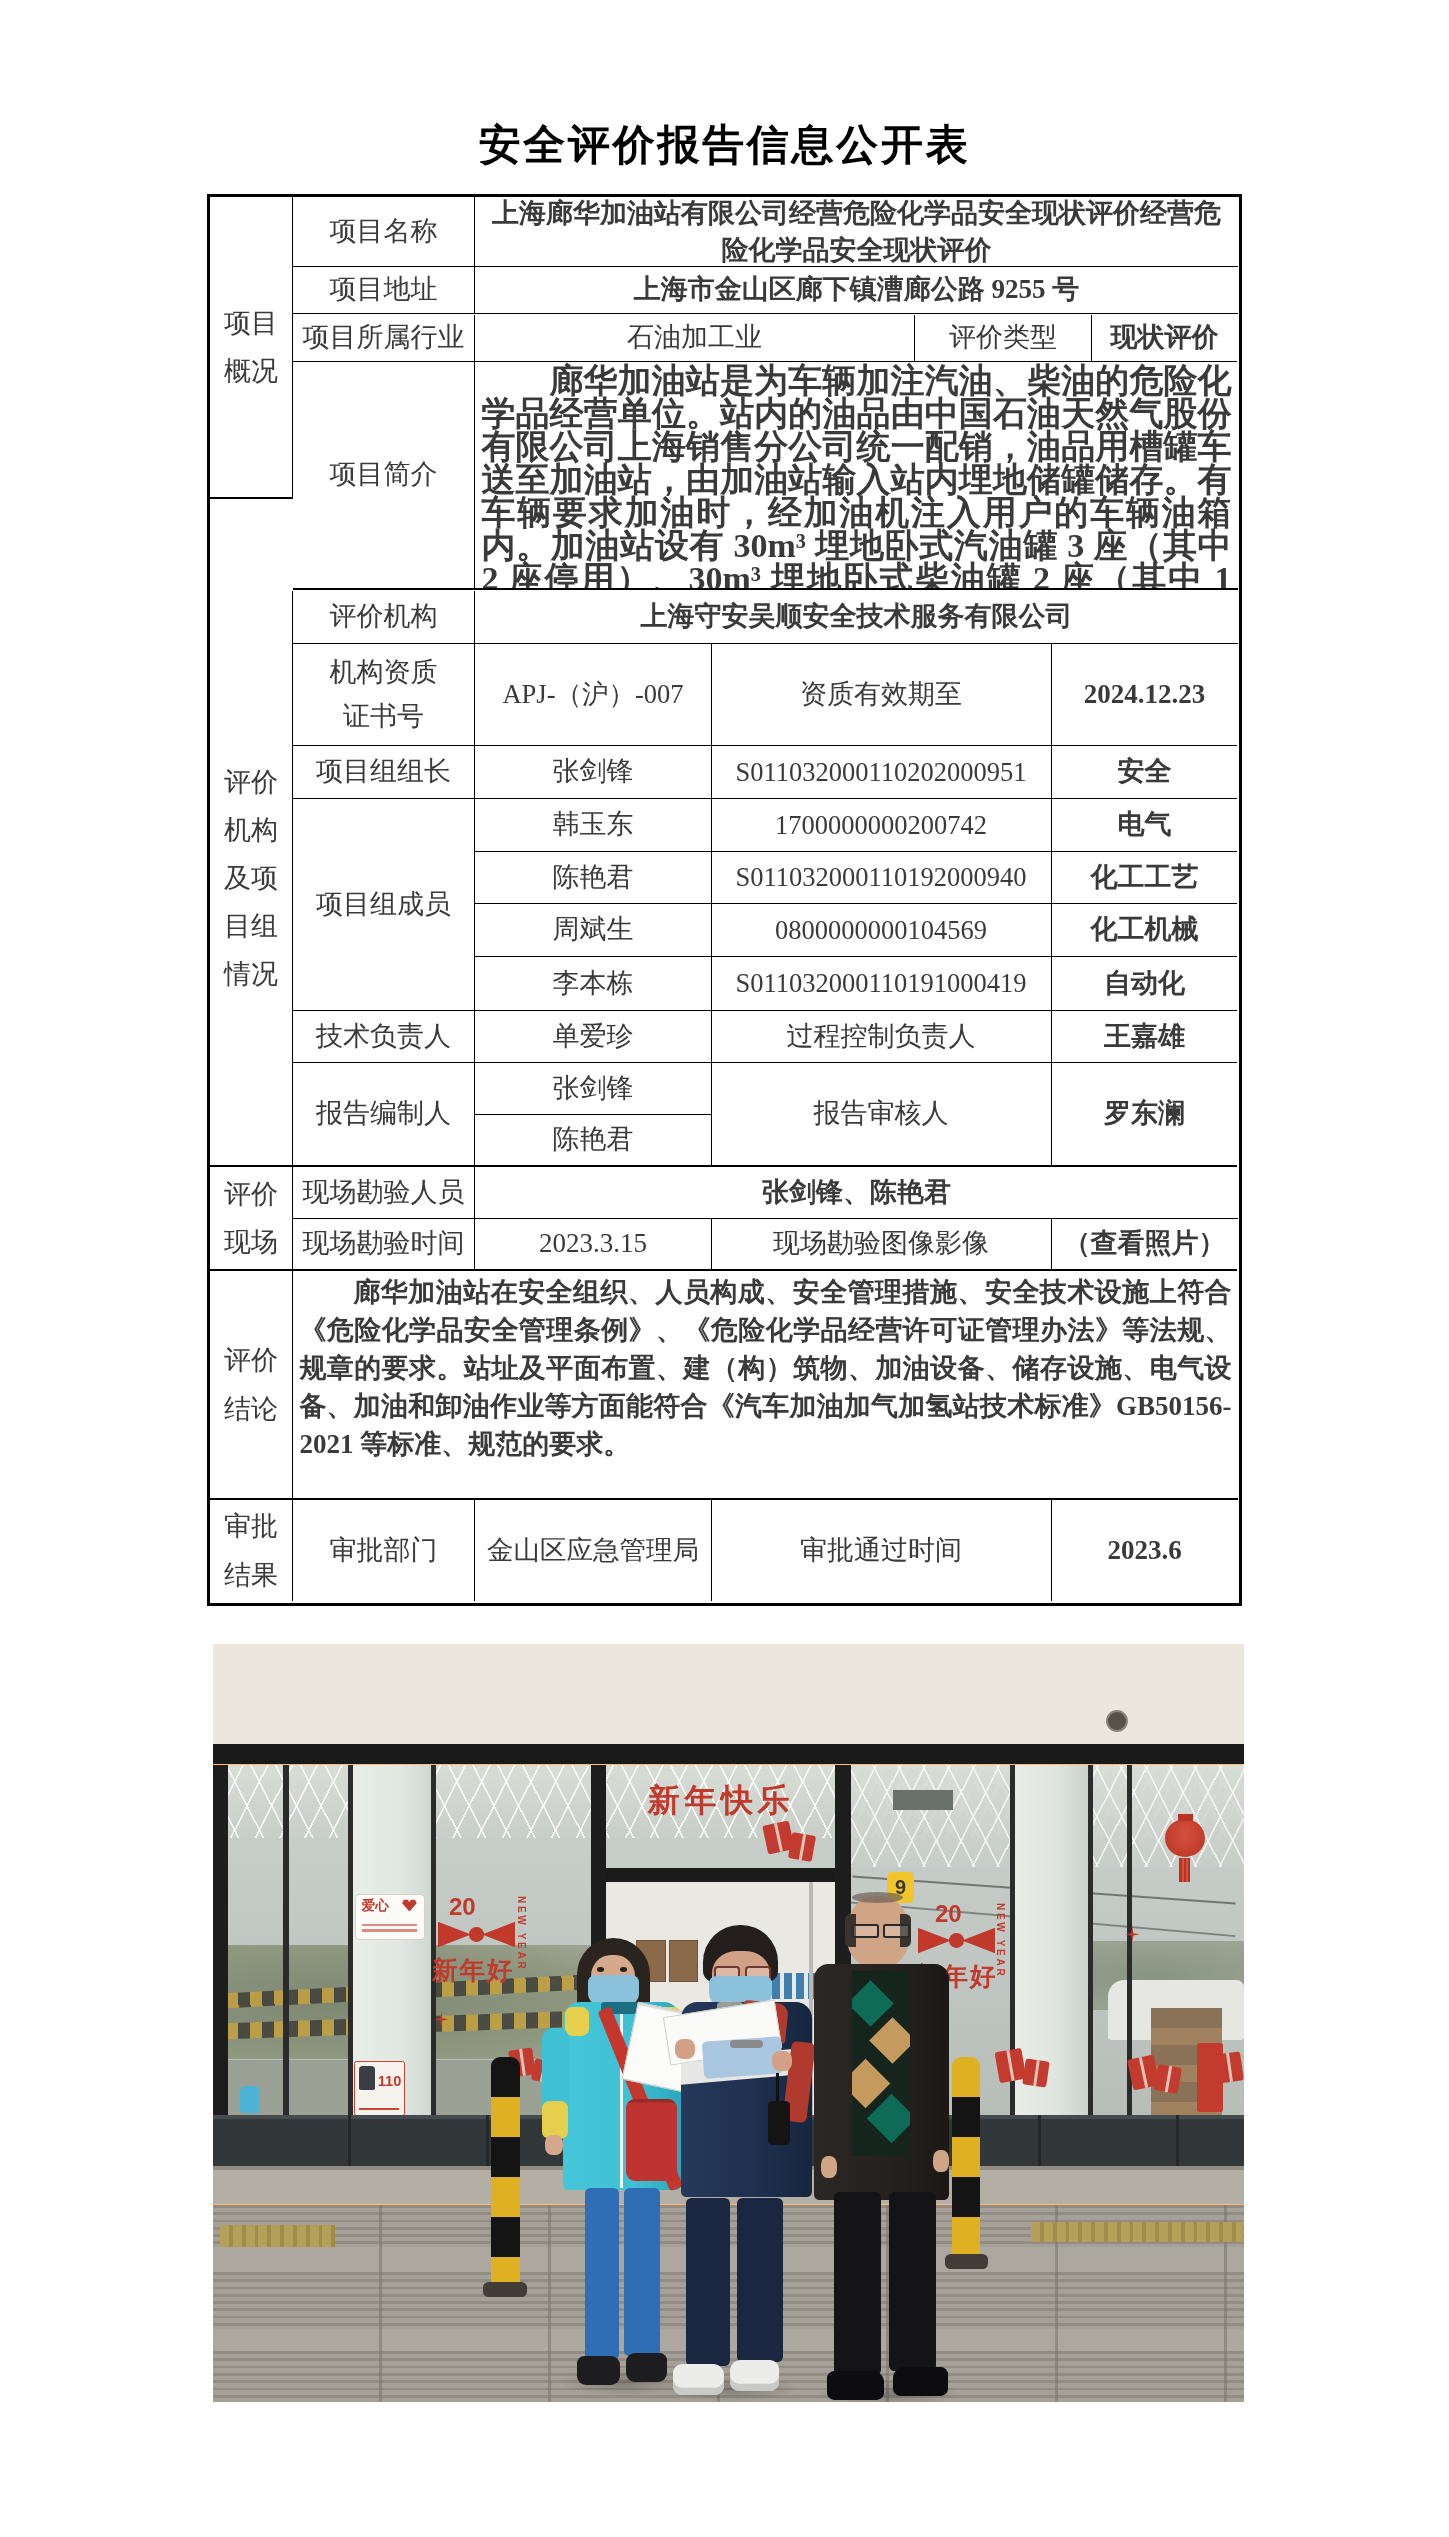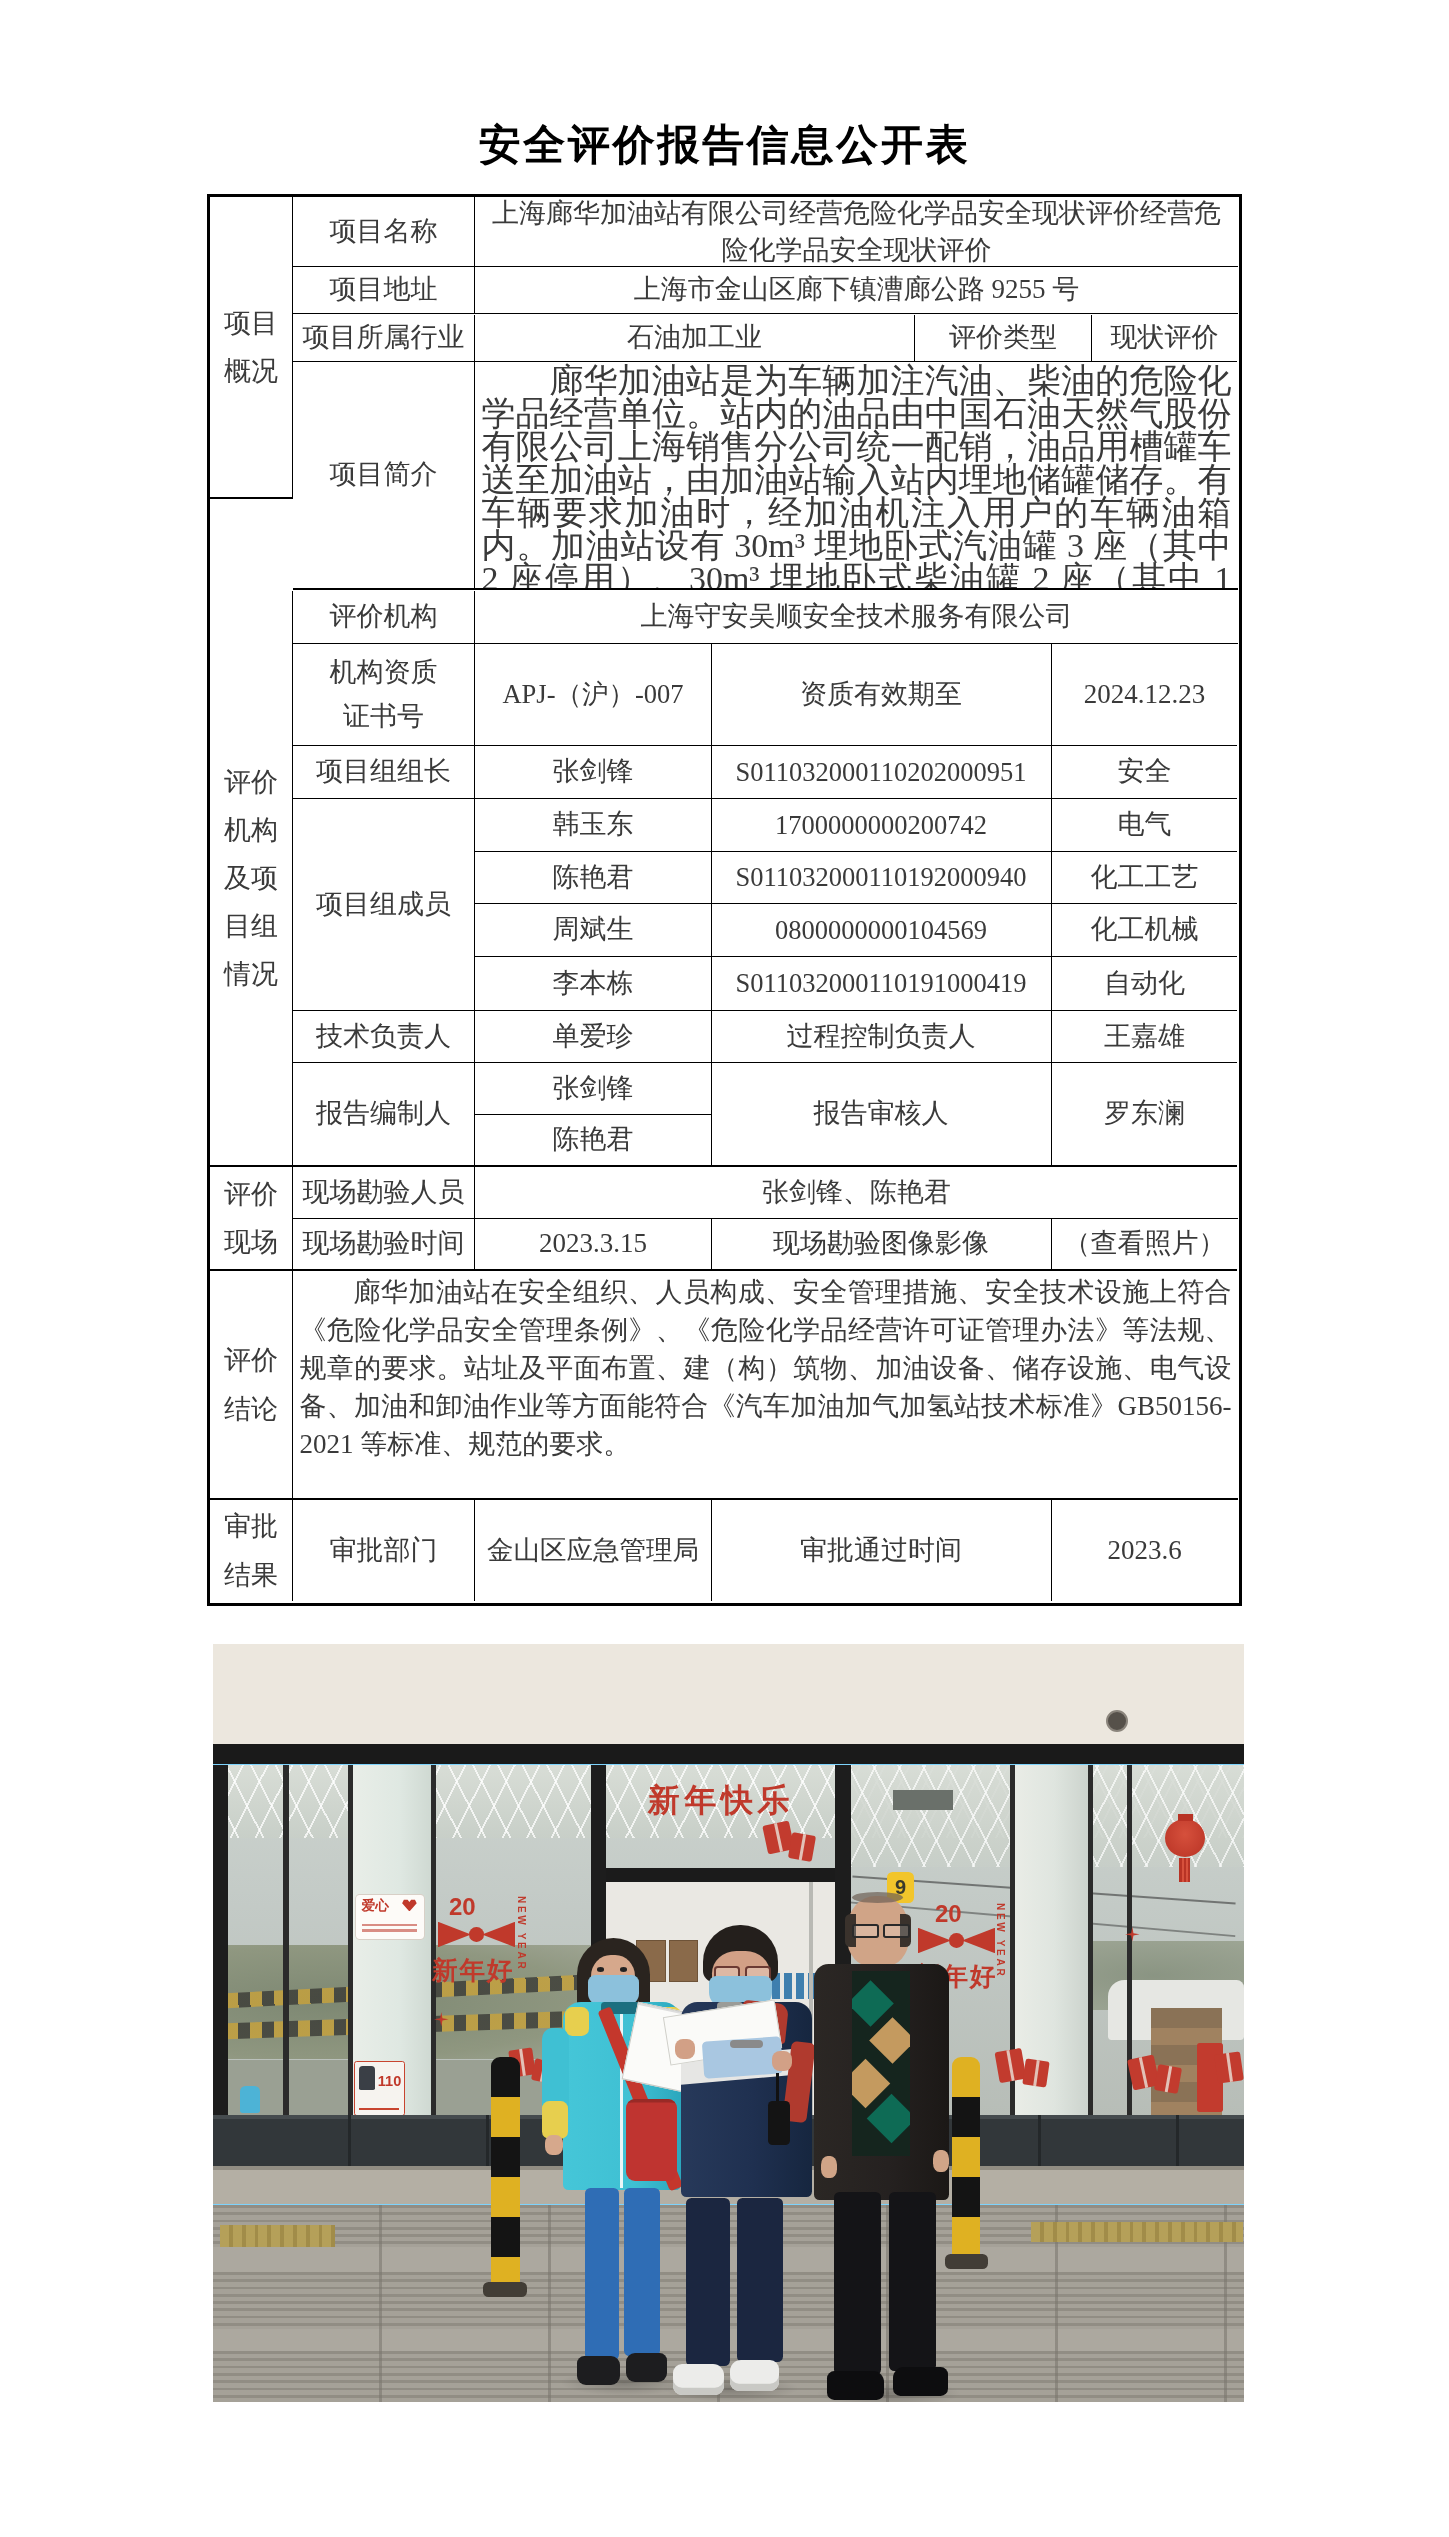--- a/index.html
+++ b/index.html
@@ -10,31 +10,31 @@
   
   .doc-title{position:absolute;left:207px;top:117px;width:1035px;height:57px;
     font-size:42px;font-weight:bold;color:#000;text-align:center;letter-spacing:2.7px;}
 
   
   .tbl{position:absolute;left:207px;top:194px;width:1035px;height:1412px;
        border:3.7px solid #000;box-sizing:border-box;background:#fff;}
   .cell{position:absolute;box-sizing:border-box;border-right:1.8px solid #000;border-bottom:1.8px solid #000;
         display:flex;align-items:center;justify-content:center;text-align:center;
         font-size:27px;line-height:1.3;overflow:hidden;}
-  .cell.nr{border-right:none;}
+  .cell.nr{border-right:none;font-weight:bold;}
   .cell.nb{border-bottom:none;}
   .cell.tb{border-bottom-width:2.7px;}
   .vlabel{white-space:pre-line;line-height:1.78;}
   .para{display:block;text-align:justify;text-indent:2em;padding:1.8px 6.4px;font-size:34px;}
   .sm{font-size:26.5px;}
   .wrap2{line-height:37px;padding:0 9px;}
 
   
   .photo{position:absolute;left:213px;top:1644px;width:1031px;height:758px;overflow:hidden;
-         background:#7dd3fc;font-family:"Liberation Sans","DejaVu Sans",sans-serif;}
+         background:#fdba74;font-family:"Liberation Sans","DejaVu Sans",sans-serif;}
   .abs{position:absolute;}
   .wall{left:0;top:0;width:1031px;height:102px;background:#ece7de;}
   .framebar{left:0;top:100px;width:1031px;height:20px;background:#1a1a1a;}
   .glassbase{left:0;top:121px;width:1031px;height:354px;
      background:linear-gradient(180deg,#ccd3ce 0%,#c3cac6 40%,#b7bdb7 100%);}
   .truss{background:
      repeating-linear-gradient(63deg,rgba(255,255,255,.75) 0 1.8px,rgba(255,255,255,0) 1.8px 22px),
      repeating-linear-gradient(-63deg,rgba(255,255,255,.75) 0 1.8px,rgba(255,255,255,0) 1.8px 22px),
      linear-gradient(180deg,#d8ddd6,#c8cfc8);}
   .mullion{background:#2b2b2b;}

